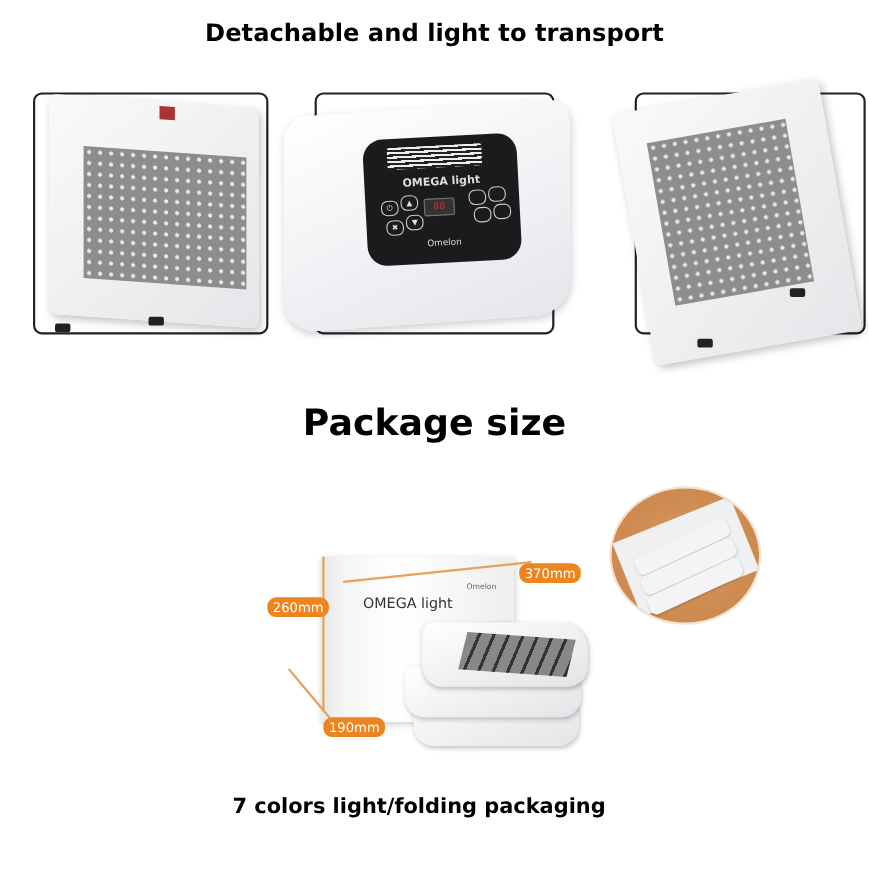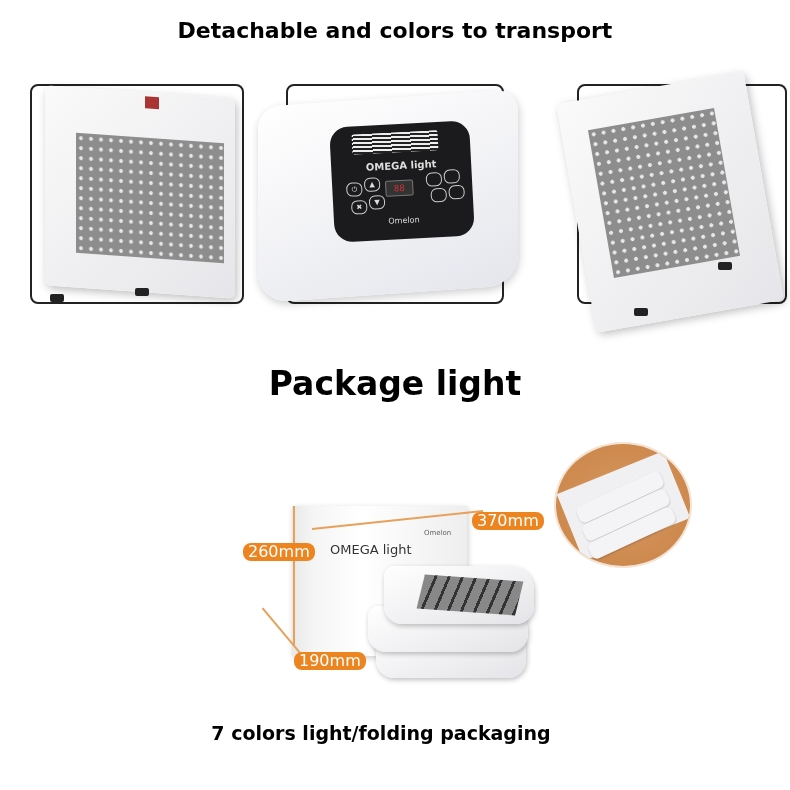--- a/index.html
+++ b/index.html
@@ -23,29 +23,29 @@
     .vent { position:absolute; left:22px; top:8px; width:86px; height:20px; background:repeating-linear-gradient(#eee 0 2px,#222 2px 4px); border-radius:2px; }
     .brand { position:absolute; left:0; width:100%; text-align:center; color:#ddd; font-size:10px; font-weight:bold; }
     .btn { position:absolute; width:14px; height:12px; border:1px solid #ccc; border-radius:6px; color:#ddd; font-size:7px; text-align:center; line-height:12px; }
     .disp { position:absolute; left:53px; top:56px; width:26px; height:14px; border:1px solid #777; border-radius:2px; background:#333; color:#c33; font-size:9px; line-height:14px; text-align:center; font-family:"DejaVu Sans Mono", monospace; }
     
     .box { position:absolute; left:292px; top:506px; width:175px; height:150px; background:linear-gradient(90deg,#e8e8e8 0,#f5f5f5 12%,#fff 40%,#eee); box-shadow:1px 2px 6px rgba(0,0,0,0.2); }
     .boxtitle { position:absolute; left:330px; top:542px; font-size:13px; color:#333; }
     .boxbrand { position:absolute; left:424px; top:529px; font-size:7px; color:#666; }
     .dev { position:absolute; background:linear-gradient(160deg,#fff,#e4e4e8); border-radius:10px 24px 18px 18px; box-shadow:1px 2px 5px rgba(0,0,0,0.25); }
     .led { position:absolute; left:420px; top:578px; width:100px; height:34px; background:repeating-linear-gradient(100deg,#888 0 10px,#333 10px 13px); transform:skewX(-10deg) rotate(4deg); }
-    .tag { position:absolute; background:#ec8420; color:#fff; font-size:16px; border-radius:8px; padding:1px 5px; line-height:16px; }
+    .tag { position:absolute; background:#ec8420; color:#fff; font-size:12px; border-radius:8px; padding:1px 5px; line-height:16px; }
     .line { position:absolute; background:#e7a15a; }
     .circle { position:absolute; left:556px; top:444px; width:134px; height:122px; border-radius:50%; background:radial-gradient(#d79a63,#c98245); overflow:hidden; box-shadow:0 0 0 2px #f3e3d2; }
     .slab { position:absolute; width:92px; height:18px; background:#f4f4f7; border-radius:6px; transform:rotate(-25deg); box-shadow:0 1px 2px rgba(0,0,0,0.2); }
   </style>
 </head>
 <body>
 
-<div id="h1" class="heading">Detachable and colors to transport</div>
+<div id="h1" class="heading">Detachable and light to transport</div>
 
 <div id="f1" class="frame"></div>
 <div class="panel" style="left:45px;top:92px;width:190px;height:200px;transform:skewY(4deg);">
   <div style="position:absolute;left:100px;top:4px;width:14px;height:12px;background:#a33;"></div>
 </div>
 <div class="grid" style="left:76px;top:138px;width:148px;height:120px;transform:skewY(4deg);"></div>
 <div class="foot" style="left:50px;top:294px;"></div>
 <div class="foot" style="left:135px;top:288px;"></div>
 
 <div id="f2" class="frame"></div>
@@ -64,21 +64,21 @@
   <div class="btn" style="left:116px;top:64px;"></div>
   <div class="brand" style="top:92px;font-size:8px;font-weight:normal;">Omelon</div>
 </div>
 
 <div id="f3" class="frame"></div>
 <div class="panel" style="left:575px;top:86px;width:190px;height:232px;transform:rotate(-10deg);"></div>
 <div class="grid" style="left:600px;top:118px;width:128px;height:150px;transform:rotate(-10deg);"></div>
 <div class="foot" style="left:718px;top:262px;"></div>
 <div class="foot" style="left:634px;top:308px;"></div>
 
-<div id="h2" class="heading">Package light</div>
+<div id="h2" class="heading">Package size</div>
 
 <div class="box"></div>
 <div class="boxtitle">OMEGA light</div>
 <div class="boxbrand">Omelon</div>
 <div class="dev" style="left:376px;top:626px;width:150px;height:52px;"></div>
 <div class="dev" style="left:368px;top:606px;width:160px;height:46px;"></div>
 <div class="dev" style="left:384px;top:566px;width:150px;height:58px;"></div>
 <div class="led"></div>
 
 <div class="line" style="left:293px;top:506px;width:2px;height:140px;"></div>

